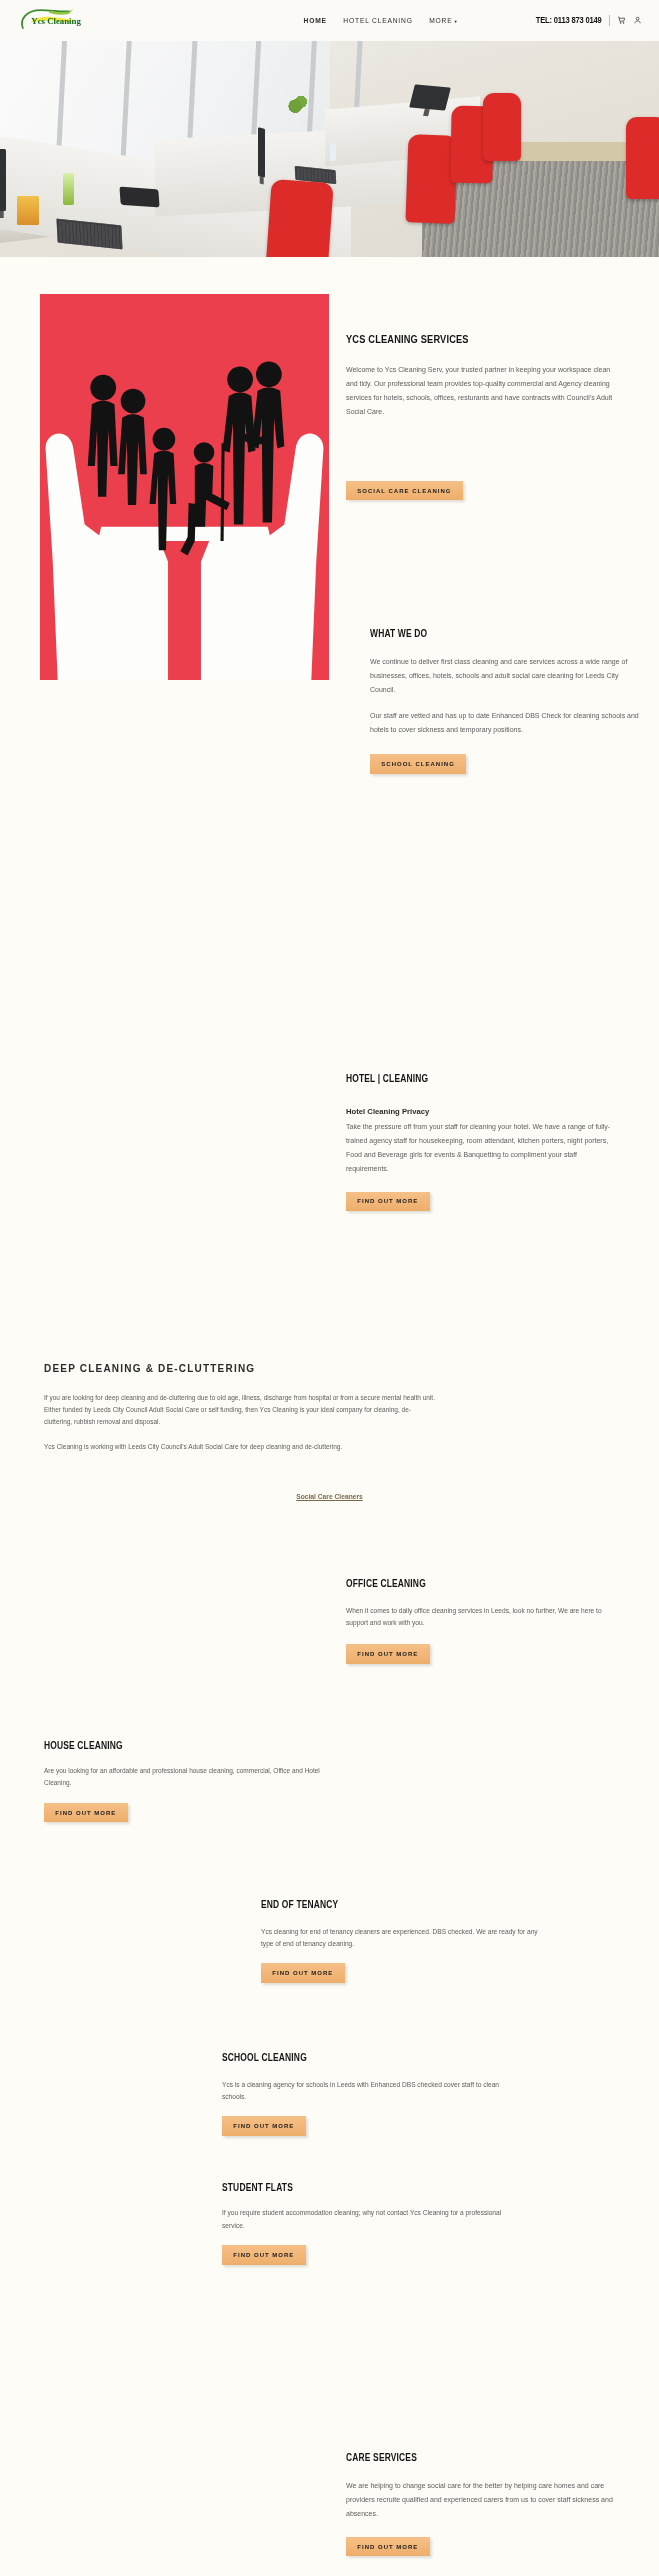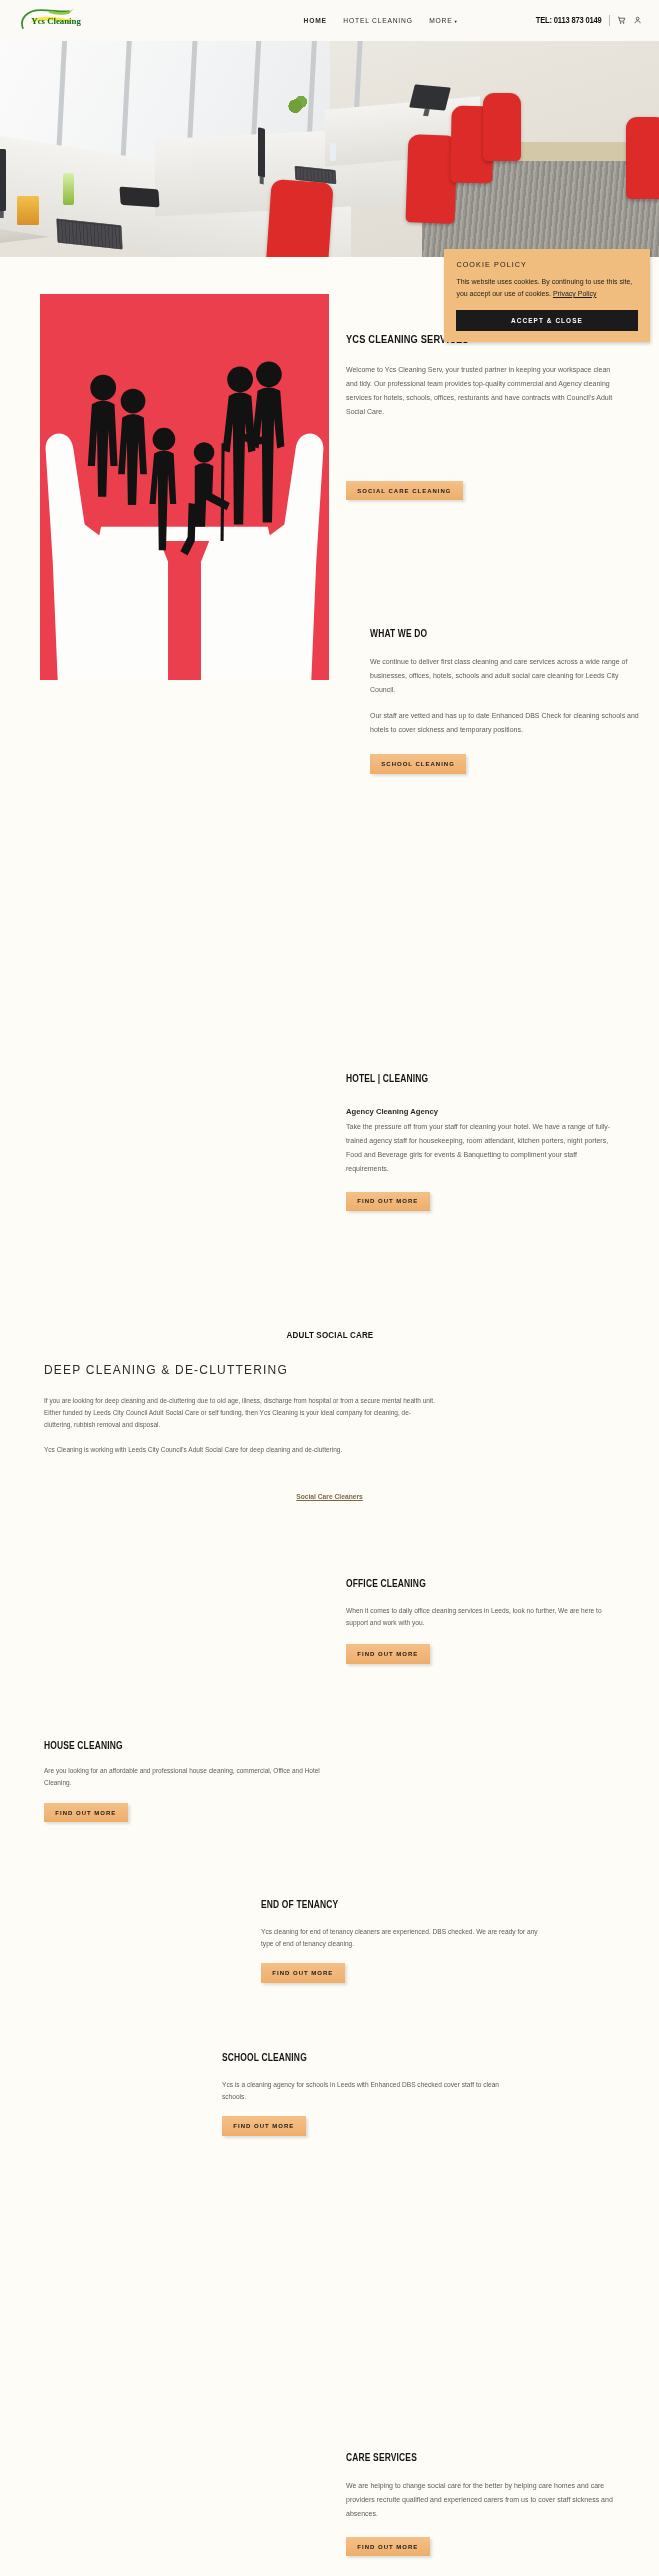--- a/index.html
+++ b/index.html
@@ -95,22 +95,22 @@
     font-size:6px; letter-spacing:1px; white-space:nowrap;
     box-shadow:1.5px 1.5px 2.6px rgba(0,0,0,.13);
   }
   h2.sec-cond {
     font-family:"Liberation Sans Narrow","Liberation Sans", sans-serif;
     font-weight:700; font-size:10.3px; letter-spacing:0.2px; color:#141414;
     transform:scaleX(.82); transform-origin:left center;
   }
   h2.sec-cond.center { transform:scaleX(.82); transform-origin:center center; text-align:center; }
   h3.sec-thin {
-    font-family:"Liberation Sans", sans-serif; font-weight:400;
-    font-size:12px; letter-spacing:1.2px; color:#2b2b2b;
+    font-family:"Liberation Sans", sans-serif; font-weight:700;
+    font-size:10px; letter-spacing:1.2px; color:#2b2b2b;
   }
   p.body {
     font-size:7px; line-height:2.0; color:#5d5d5d; font-weight:300;
   }
   p.body.tight { line-height:1.85; }
   .lnk { color:#7a6a4a; text-decoration:underline; font-weight:700; }
 
   
   .blk { position:absolute; }
 
@@ -181,28 +181,20 @@
     <div class="bottle" style="left:330px;top:102px;width:6.2px;height:17.5px;background:#e8f0f5;"></div>
     <div class="plant" style="left:286px;top:52px;background:radial-gradient(circle at 40% 60%,#6fa03a 0 35%,transparent 36%),radial-gradient(circle at 65% 40%,#77ab3f 0 30%,transparent 31%);"></div>
     <div class="chair" style="left:268px;top:140px;width:62px;height:108px;transform:rotate(4deg);"></div>
     <div class="chair" style="left:407px;top:94px;width:49px;height:88px;transform:rotate(2deg);"></div>
     <div class="chair" style="left:451px;top:65px;width:42px;height:77px;transform:rotate(1deg);"></div>
     <div class="chair" style="left:483px;top:52px;width:38px;height:68px;"></div>
     <div class="chair" style="left:626px;top:76px;width:41px;height:82px;"></div>
     <div style="position:absolute;left:17px;top:155px;width:21.6px;height:29px;background:linear-gradient(180deg,#f2c14a,#d98f2a);border-radius:1.5px;"></div>
   </div>
 
-  <div class="cookie">
-    <h4>COOKIE POLICY</h4>
-    <p>
-      <span>This website uses cookies. By continuing to use this site, you accept our use of cookies.</span>
-      <a href="#">Privacy Policy</a>
-    </p>
-    <button class="cookie-btn">ACCEPT &amp; CLOSE</button>
-  </div>
 
   <div class="hero-illus">
     <svg viewBox="0 0 560 750" width="289" height="386" aria-hidden="true">
       <rect width="560" height="750" fill="#ec3f4d"></rect>
 
       <path d="M10 300 C10 265 58 258 64 300 L86 448 L116 470 L156 470 L200 470 L232 480 L248 520 L248 760 L34 760 L24 520 Z" fill="#fdfdfb"></path>
 
       <path d="M550 300 C550 265 502 258 496 300 L474 448 L444 470 L404 470 L360 470 L328 480 L312 520 L312 760 L526 760 L536 520 Z" fill="#fdfdfb"></path>
 
       <path d="M118 452 L442 452 L448 480 L112 480 Z" fill="#fdfdfb"></path>
@@ -237,30 +229,27 @@
     <h2 class="sec-cond" style="margin-bottom:15.5px;">WHAT WE DO</h2>
     <p class="body">We  continue to deliver first class cleaning and care services across a wide range of businesses, offices, hotels, schools and adult social care cleaning for Leeds City Council.</p>
     <p class="body" style="margin-top:12.4px;">Our staff are vetted and has up to date Enhanced DBS Check for cleaning schools and hotels to cover sickness and temporary positions.</p>
     <div style="margin-top:17.5px;">
       <button class="pill-btn">SCHOOL CLEANING</button>
     </div>
   </div>
 
   <div class="blk" style="left:346px; top:1073px; width:273px;">
     <h2 class="sec-cond" style="margin-bottom:23px;">HOTEL | CLEANING</h2>
-    <div style="font-size:7.7px;font-weight:700;color:#2c2c2c;margin-bottom:4.1px;">Agency Cleaning Agency</div>
+    <div style="font-size:7.7px;font-weight:700;color:#2c2c2c;margin-bottom:4.1px;">Hotel Cleaning Privacy</div>
     <p class="body">Take the pressure off from your staff for cleaning your hotel. We have a range of fully-trained agency staff for housekeeping, room attendant, kitchen porters, night porters, Food and Beverage girls for events &amp; Banquetting to compliment your staff requirements.</p>
     <div style="margin-top:15.5px;">
       <button class="pill-btn">FIND OUT MORE</button>
     </div>
   </div>
 
-  <div class="blk" style="left:0; top:1329px; width:659px; text-align:center;">
-    <h2 class="sec-cond center" style="display:inline-block;font-size:9.8px;">ADULT SOCIAL CARE</h2>
-  </div>
   <div class="blk" style="left:44px; top:1363px; width:392px;">
     <h3 class="sec-thin" style="margin-bottom:17.5px;">DEEP CLEANING &amp; DE-CLUTTERING</h3>
     <p class="body tight" style="font-size:6.5px;">If you are looking for deep cleaning and de-cluttering due to old age, illness, discharge from hospital or from a secure mental health unit. Either funded by  Leeds City Council Adult Social Care or self funding, then Ycs Cleaning  is your ideal company for cleaning, de-cluttering, rubbish removal and  disposal.</p>
     <p class="body tight" style="font-size:6.5px;margin-top:13.4px;">Ycs Cleaning is working with Leeds City Council's  Adult Social Care for deep cleaning and de-cluttering.</p>
   </div>
   <div class="blk" style="left:0; top:1492px; width:659px; text-align:center;">
     <a href="#" class="lnk" style="font-size:6.7px;">Social Care Cleaners</a>
   </div>
 
   <div class="blk" style="left:44px; top:1740px; width:289px;">
@@ -288,20 +277,27 @@
   </div>
 
   <div class="blk" style="left:222px; top:2052px; width:299px;">
     <h2 class="sec-cond" style="margin-bottom:15.5px;">SCHOOL CLEANING</h2>
     <p class="body tight" style="font-size:6.6px;">Ycs is a cleaning agency for schools in Leeds with Enhanced DBS checked cover staff to clean schools.</p>
     <div style="margin-top:13.4px;">
       <button class="pill-btn">FIND OUT MORE</button>
     </div>
   </div>
 
+  <div class="blk" style="left:222px; top:2182px; width:299px;">
+    <h2 class="sec-cond" style="margin-bottom:14.4px;">STUDENT FLATS</h2>
+    <p class="body tight" style="font-size:6.6px;">If you require student accommodation cleaning; why not contact Ycs Cleaning for a professional service.</p>
+    <div style="margin-top:13.4px;">
+      <button class="pill-btn">FIND OUT MORE</button>
+    </div>
+  </div>
 
 
   <div class="blk" style="left:346px; top:2452px; width:273px;">
     <h2 class="sec-cond" style="margin-bottom:15.5px;">CARE SERVICES</h2>
     <p class="body">We are helping to change social care for the better by helping  care homes and care providers recruite qualified and experienced carers from us to cover staff sickness and absences.</p>
     <div style="margin-top:16.5px;">
       <button class="pill-btn">FIND OUT MORE</button>
     </div>
   </div>
 

